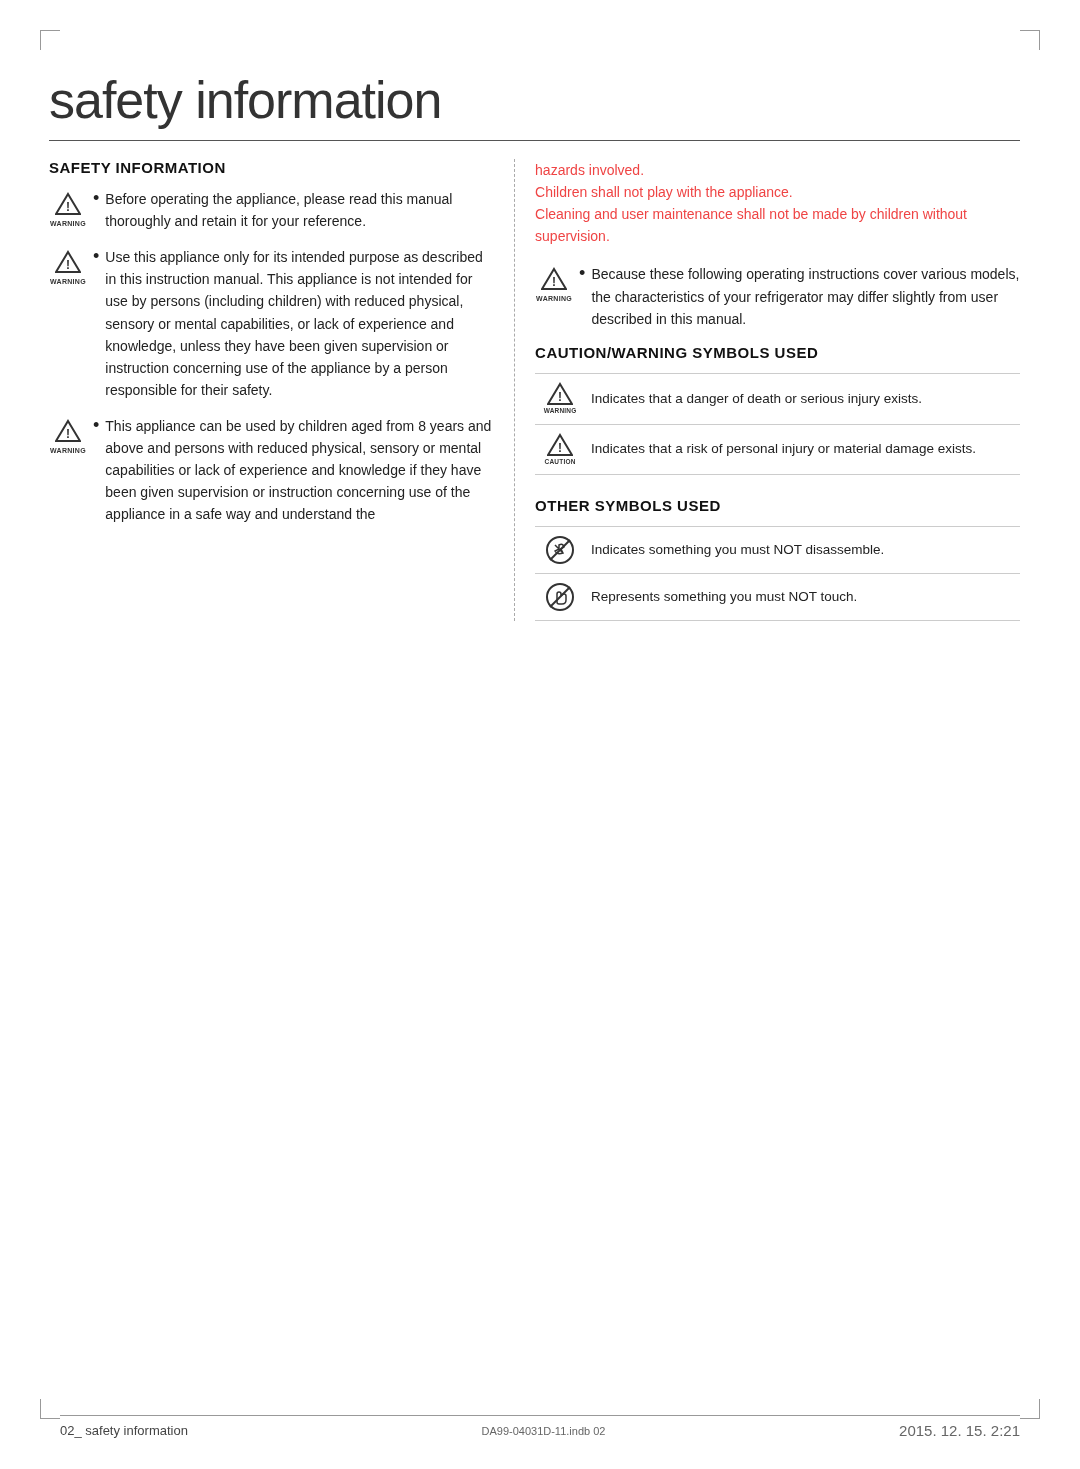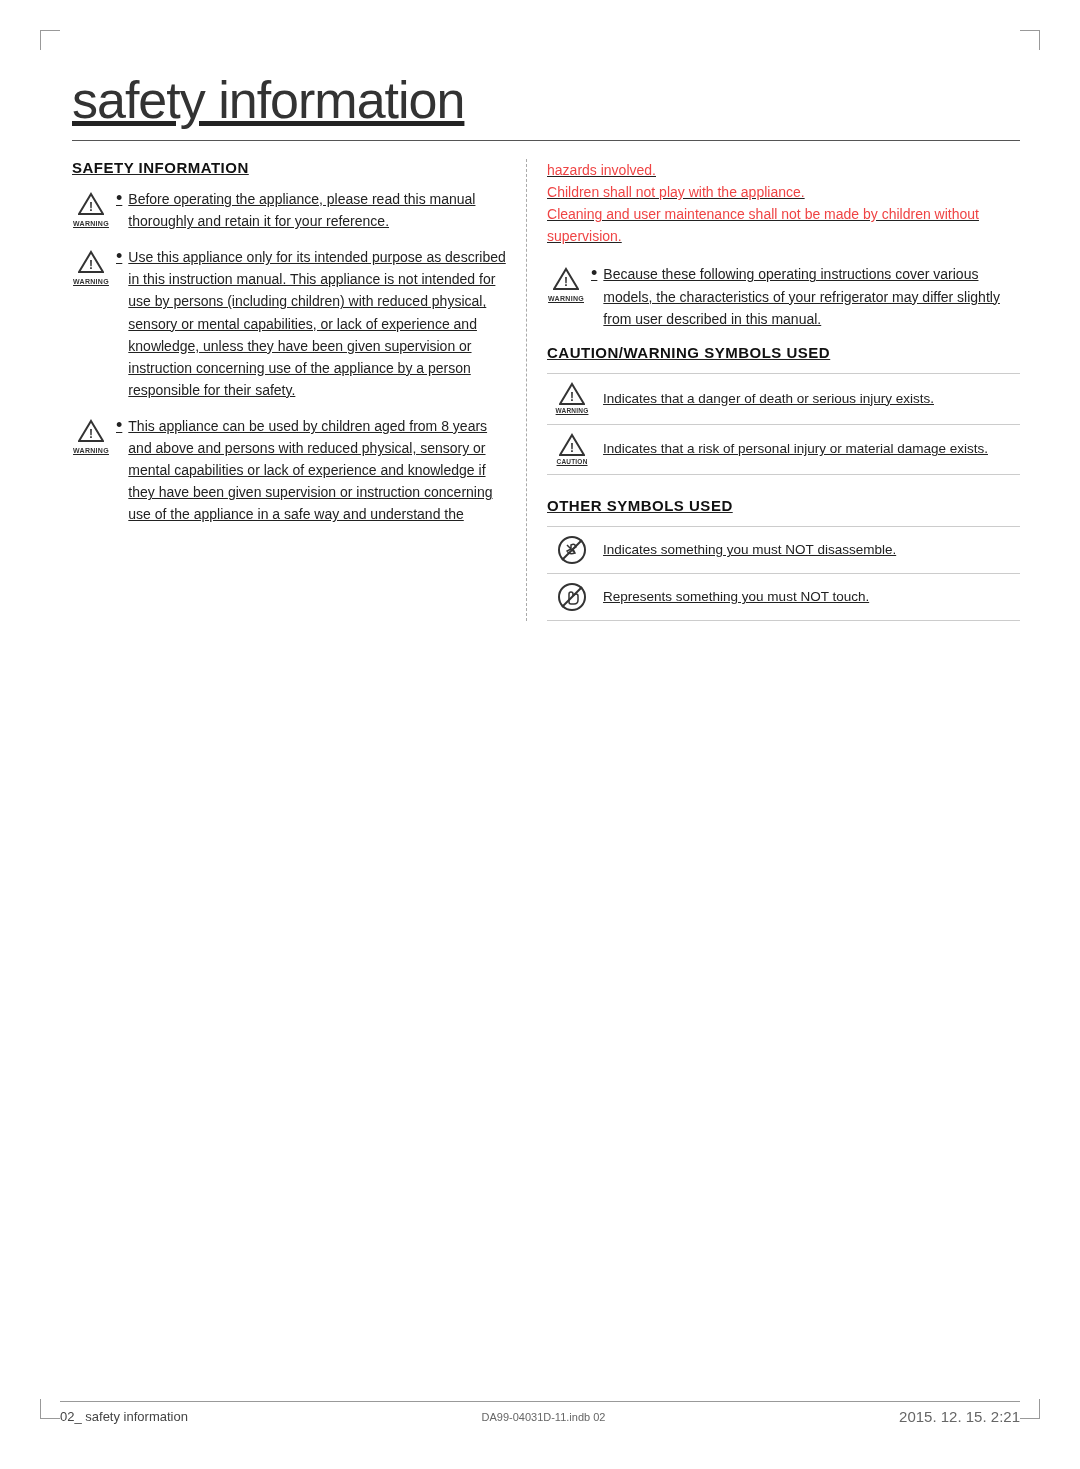--- a/index.html
+++ b/index.html
@@ -8,23 +8,22 @@
       min-height: 1469px;
       background: #fff;
       font-family: 'Arial', sans-serif;
       color: #222;
       position: relative;
     }
 
     .page-container {
       width: 1080px;
       min-height: 1469px;
-      padding: 40px 60px 40px 72px;
+      padding: 40px 60px 40px 49px;
       position: relative;
-      text-decoration: underline;
     }
 
     
     .corner-mark {
       position: absolute;
       width: 20px;
       height: 1px;
       background: #999;
     }
     .corner-mark-v {
@@ -209,21 +208,21 @@
       position: absolute;
       width: 2.5px;
       height: 36px;
       background: #333;
       transform: rotate(45deg);
     }
 
     
     .page-footer {
       position: absolute;
-      bottom: 44px;
+      bottom: 30px;
       left: 60px;
       right: 60px;
       display: flex;
       justify-content: space-between;
       align-items: center;
       border-top: 1px solid #999;
       padding-top: 6px;
     }
 
     .footer-page-num {

